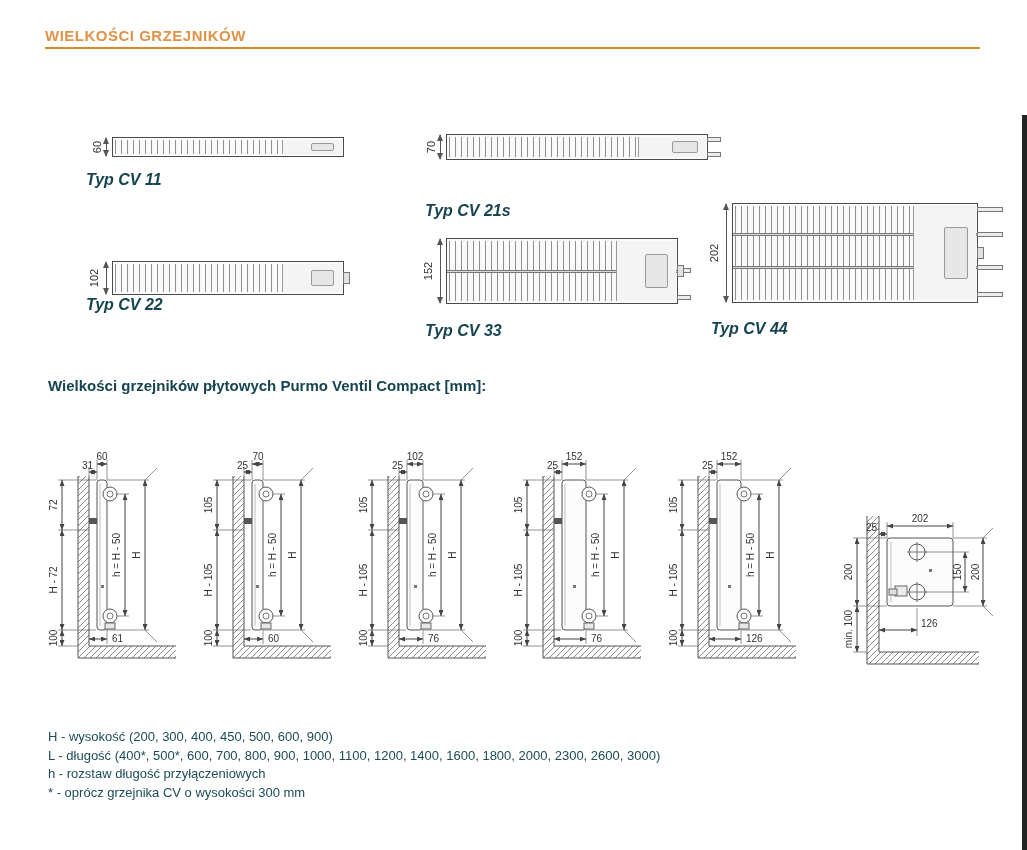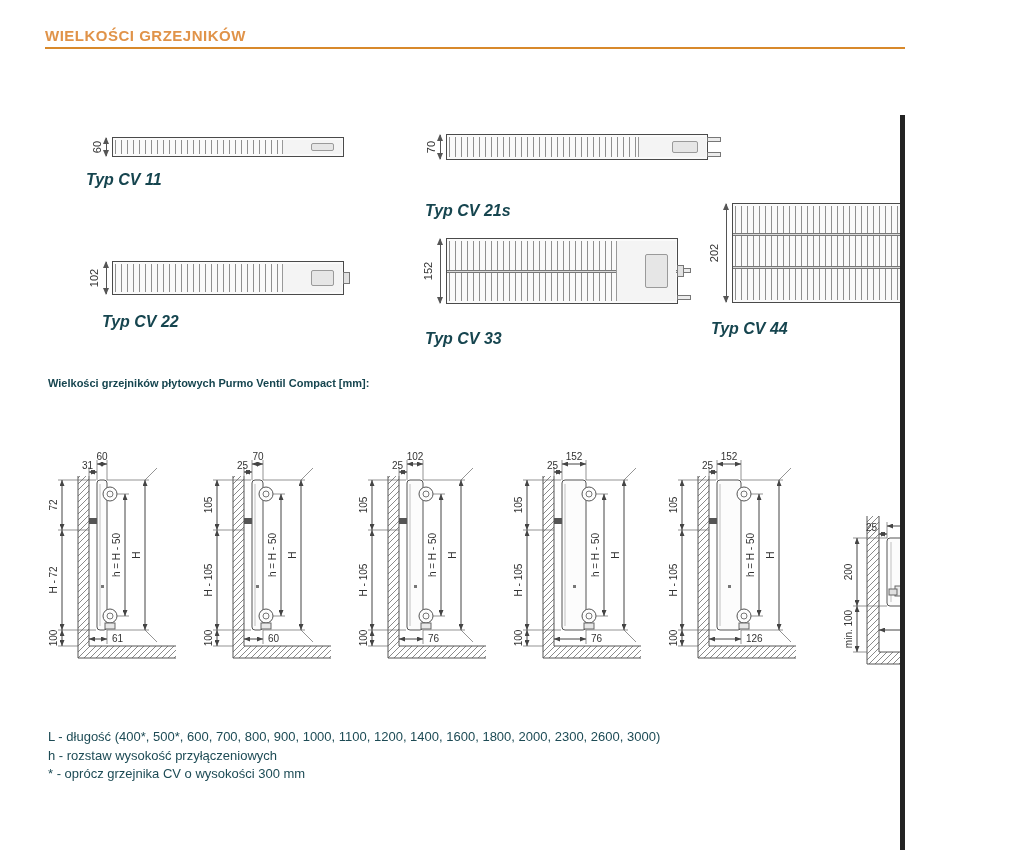--- a/index.html
+++ b/index.html
@@ -1,19 +1,19 @@
 <!DOCTYPE html>
 <html><head>
 <meta charset="utf-8">
 <style>
   * { box-sizing: border-box; margin: 0; padding: 0; }
   html,body { background:#ffffff; }
   body { font-family: "Liberation Sans", "DejaVu Sans", sans-serif; }
   #page {
-    position: relative; width: 905px; height: 850px;
+    position: relative; width: 1027px; height: 850px;
     background: #ffffff; overflow: hidden;
   }
   
   .page-title {
     position: absolute; left: 45px; top: 27px;
     font-size: 15px; font-weight: 600; letter-spacing: .5px;
     color: #E09349;
   }
   .title-rule {
     position: absolute; left: 45px; top: 47px; width: 935px; height: 2px;
@@ -61,21 +61,21 @@
   .tab {
     position: absolute; right: -7px; width: 7px; height: 12px; top: 50%;
     transform: translateY(-50%); background: #e2e2e2; border: 1px solid #777;
   }
   .typlabel {
     position: absolute; font-size: 16px; font-weight: 700; color: #16454F; font-style: italic;
   }
   
   .heading {
     position: absolute; left: 48px; top: 377px;
-    font-size: 11px; font-weight: 700; color: #16454F;
+    font-size: 15px; font-weight: 700; color: #16454F;
   }
   
   svg.diagram { position: absolute; overflow: visible; }
   svg.diagram text { font: 10px "Liberation Sans", "DejaVu Sans", sans-serif; fill: #333; }
   
   .legend { position: absolute; left: 48px; top: 728px; font-size: 13px; color: #1D4B55; }
   .legend div { line-height: 18.5px; }
   
   .edge-bar { position: absolute; right: 0; top: 115px; width: 5px; height: 735px; background: #232323; }
 </style>
@@ -117,37 +117,37 @@
     <div class="xdim">
       <span class="xnum">102</span>
       <div class="xline"></div>
     </div>
     <div class="xbody" style="width:232px;">
       <div class="fins"></div>
       <div class="endzone"></div>
       <div class="tab"></div>
     </div>
   </div>
-  <div class="typlabel" style="left:86px; top:313px;margin-left:16px;">Typ CV 22</div>
+  <div class="typlabel" style="left:86px; top:296px;">Typ CV 22</div>
 
   <div class="xsect" style="left:418px; top:238px; height:66px;">
     <div class="xdim">
       <span class="xnum">152</span>
       <div class="xline"></div>
     </div>
     <div class="xbody" style="width:232px;">
       <div class="fins"></div>
       <div class="rail" style="top:48%;"></div>
       <div class="endzone"></div>
       <div class="pipe" style="right:-14px; width:14px; top:46%;"></div>
       <div class="pipe" style="right:-14px; width:14px; top:88%;"></div>
       <div class="tab"></div>
     </div>
   </div>
-  <div class="typlabel" style="left:425px; top:330px;">Typ CV 33</div>
+  <div class="typlabel" style="left:425px; top:322px;">Typ CV 33</div>
 
   <div class="xsect" style="left:704px; top:203px; height:100px;">
     <div class="xdim">
       <span class="xnum">202</span>
       <div class="xline"></div>
     </div>
     <div class="xbody" style="width:246px;">
       <div class="fins"></div>
       <div class="rail" style="top:30%;"></div>
       <div class="rail" style="top:63%;"></div>
@@ -419,20 +419,21 @@
     <text x="75" y="26" text-anchor="middle">202</text>
     <text x="32" y="35" text-anchor="end">25</text>
     <text x="116" y="76" text-anchor="middle" transform="rotate(-90 116 76)">150</text>
     <text x="134" y="76" text-anchor="middle" transform="rotate(-90 134 76)">200</text>
     <text x="7" y="76" text-anchor="middle" transform="rotate(-90 7 76)">200</text>
     <text x="7" y="133" text-anchor="middle" transform="rotate(-90 7 133)">min. 100</text>
     <text x="76" y="131" text-anchor="start">126</text>
   </svg>
 
   <div class="legend">
+    <div>H - wysokość (200, 300, 400, 450, 500, 600, 900)</div>
     <div>L - długość (400*, 500*, 600, 700, 800, 900, 1000, 1100, 1200, 1400, 1600, 1800, 2000, 2300, 2600, 3000)</div>
-    <div>h - rozstaw wysokość przyłączeniowych</div>
+    <div>h - rozstaw długość przyłączeniowych</div>
     <div>* - oprócz grzejnika CV o wysokości 300 mm</div>
   </div>
 
   <div class="edge-bar"></div>
 
 </div>
 
 </body></html>

